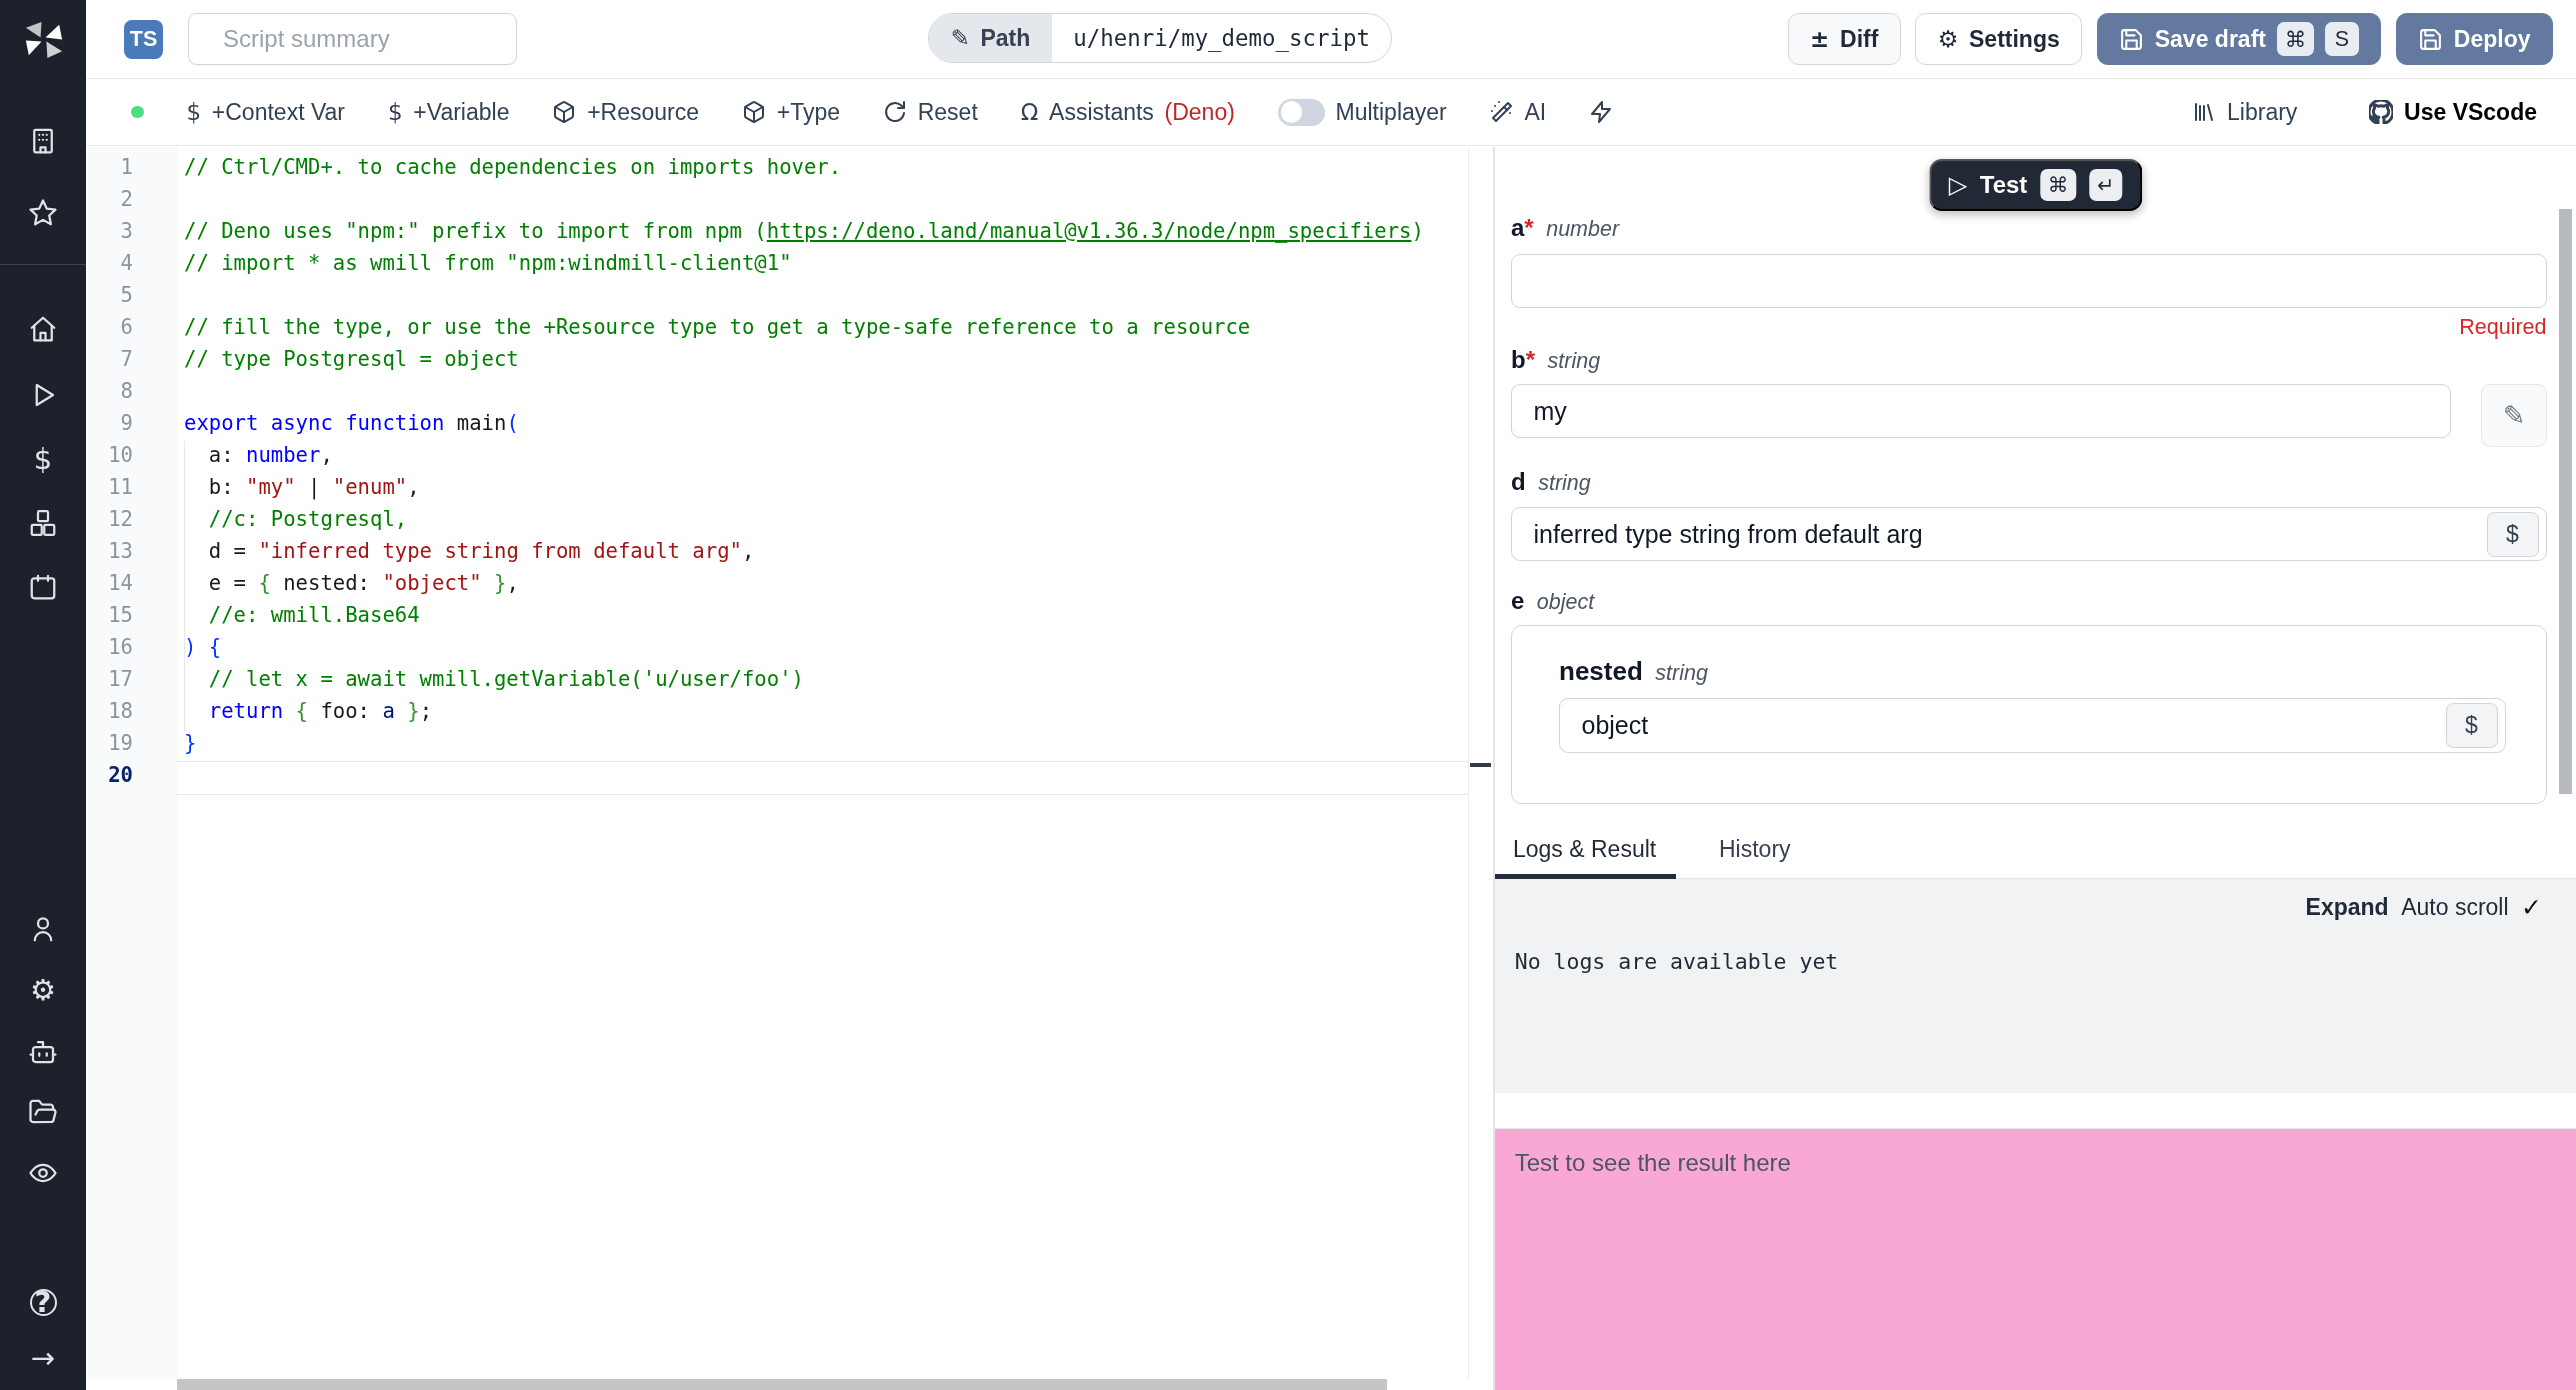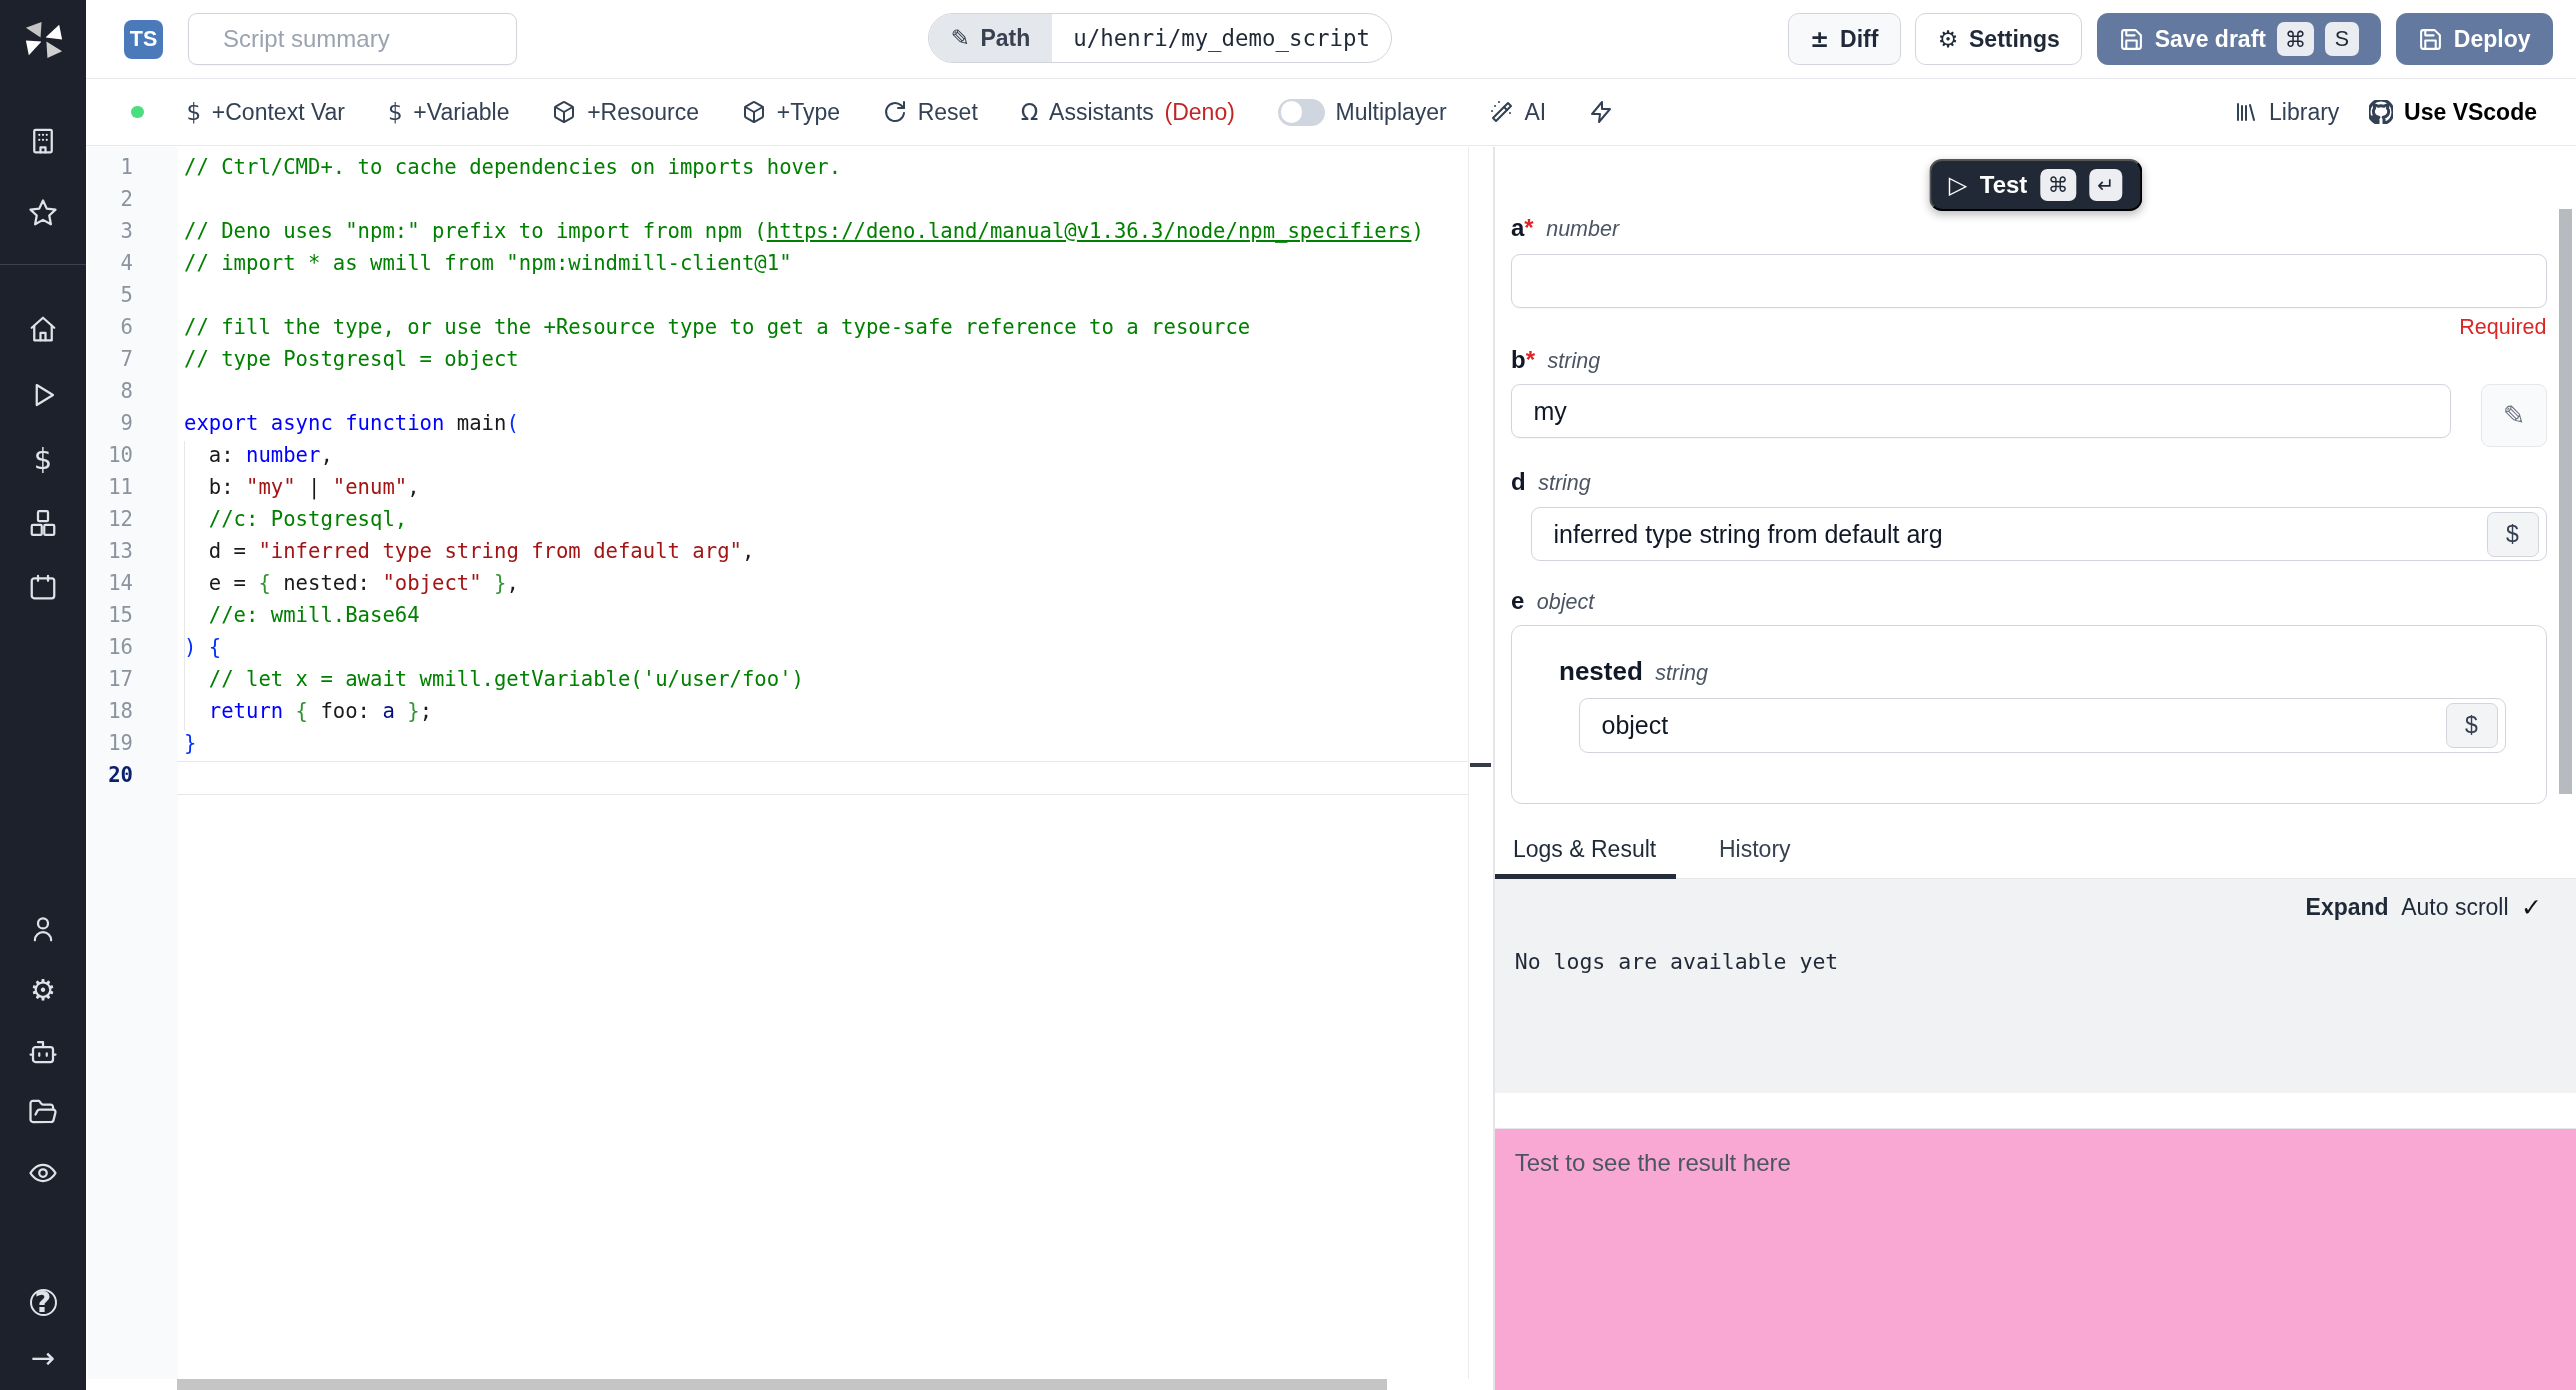--- a/index.html
+++ b/index.html
@@ -49,21 +49,21 @@
   
   .tbar { position:absolute; left:86px; top:79px; right:0; height:67px; background:#fff;
           border-bottom:0.9px solid #e9eaec; display:flex; align-items:center; gap:43px;
           padding:0 39px 0 45px; font-size:23px; color:#334155; }
   .titem { display:flex; align-items:center; gap:10.7px; cursor:pointer; white-space:nowrap; }
   .titem svg { width:24px; height:24px; stroke:#334155; fill:none; stroke-width:2; stroke-linecap:round; stroke-linejoin:round; }
   .dot { width:12.5px; height:12.5px; border-radius:50%; background:#4ade80; }
   .runtime { color:#c02626; }
   .toggle { width:47px; height:27px; border-radius:13.4px; background:#cfd6df; position:relative; }
   .toggle .knob { position:absolute; left:2.7px; top:2.7px; width:21.5px; height:21.5px; border-radius:50%; background:#fff; }
-  .tbar-right { margin-left:auto; display:flex; align-items:center; gap:30px; }
+  .tbar-right { margin-left:auto; display:flex; align-items:center; gap:72px; }
   .vscode-label { font-weight:700; color:#000000; }
   .gh { width:27px; height:27px; fill:#1f2937; }
 
   
   .editor { position:absolute; left:86px; top:147px; width:1407px; bottom:0; background:#fff; overflow:hidden; }
   .gutterbg { position:absolute; left:1.8px; top:0; bottom:11.6px; width:90px; background:#f8fafc; }
   .lines { position:absolute; left:0; top:3.6px; right:0; }
   .line { display:flex; height:32px; align-items:center;
           font-family:"DejaVu Sans Mono", monospace; font-size:20.6px; }
   .ln { width:47px; text-align:right; color:#8b949e; flex:none; position:relative; z-index:2; }
@@ -92,21 +92,21 @@
   .fname { font-weight:bold; }
   .freq { color:#dc2626; font-weight:bold; }
   .ftype { font-style:italic; font-size:21.5px; color:#4b5563; margin-left:12.5px; }
   .finput { position:absolute; left:16px; right:29.5px; height:54px; border:0.9px solid #d1d5db; border-radius:9px;
         background:#fff; font-size:25px; color:#111827; padding:0 21.5px; outline:none;
         font-family:"Liberation Sans",sans-serif; box-shadow:0 0.9px 1.8px rgba(0,0,0,.03); }
   .req-msg { position:absolute; right:29.5px; top:168px; color:#dc2626; font-size:21.5px; }
   .pencil-btn { position:absolute; left:986px; top:237px; width:66px; height:63px; border:0.9px solid #e5e7eb;
         background:#f9fafb; border-radius:9px; display:flex; align-items:center; justify-content:center;
         font-size:27px; color:#6b7280; cursor:pointer; }
-  .iwrap { position:absolute; left:16px; right:29.5px; height:54px;margin-left:20px; }
+  .iwrap { position:absolute; left:16px; right:29.5px; height:54px; }
   .iwrap input { width:100%; height:100%; border:0.9px solid #d1d5db; border-radius:9px; font-size:25px;
         color:#111827; padding:0 81px 0 21.5px; outline:none; font-family:"Liberation Sans",sans-serif; }
   .dollar-btn { position:absolute; right:8px; top:4.5px; width:52px; height:45px; background:#f3f4f6;
         border:0.9px solid #d1d5db; border-radius:7.2px; display:flex; align-items:center; justify-content:center;
         font-size:23px; color:#374151; cursor:pointer; }
   .ebox { position:absolute; left:16px; right:29.5px; top:478px; height:179px; border:0.9px solid #d1d5db; border-radius:10.7px; }
   .ebox .flabel2 { position:absolute; left:47px; top:30px; font-size:26px; color:#111827; }
   .ebox .iwrap { left:47px; right:40px; top:72px; height:55px; }
   .tabs { position:absolute; left:0; right:0; top:689px; height:43px; border-bottom:0.9px solid #e5e7eb; }
   .tab { position:absolute; top:0; font-size:23px; color:#1f2937; cursor:pointer; }

